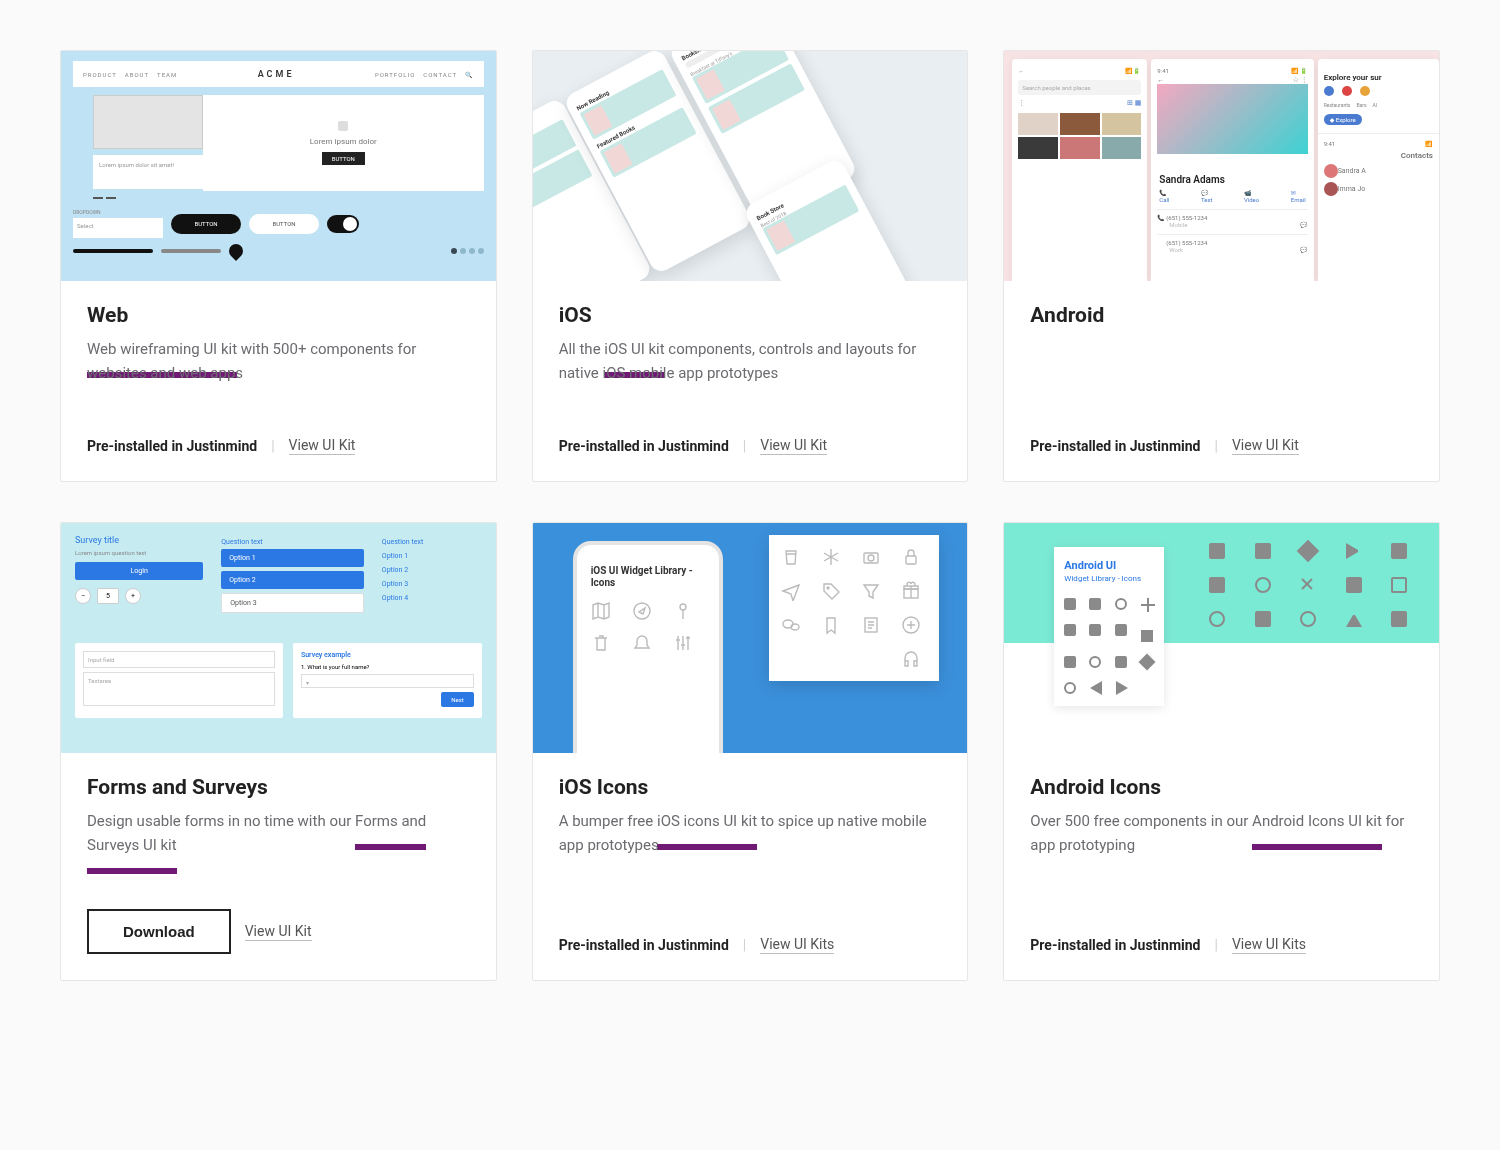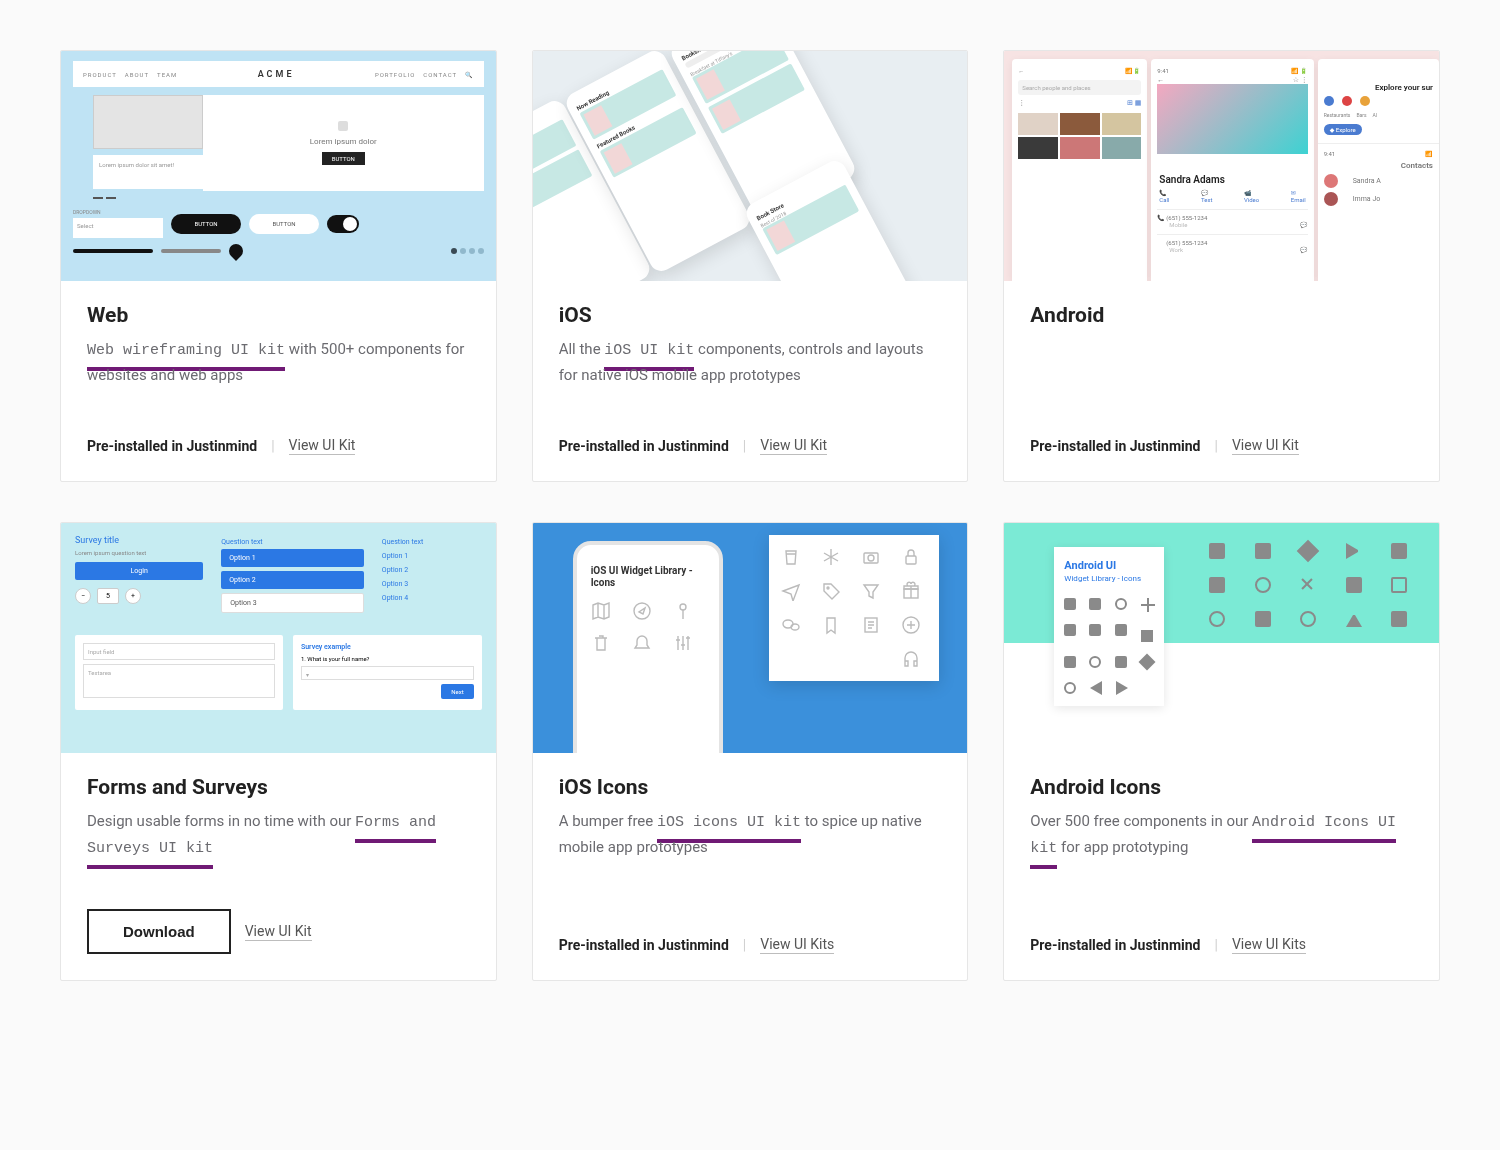--- a/index.html
+++ b/index.html
@@ -42,23 +42,22 @@
   }
   .desc {
     font-size: 15px;
     line-height: 1.6;
     color: #6b6b70;
     font-weight: 400;
     margin-bottom: 28px;
     min-height: 72px;
   }
   .desc .ul {
-    border-bottom: 4px solid #701a75;
-    padding-bottom: 8px;
-    font-family: Liberation Mono, monospace;
+    border-bottom: 6px solid #701a75;
+    padding-bottom: 14px;
   }
   .footer {
     display: flex;
     align-items: center;
     gap: 14px;
     margin-top: auto;
   }
   .preinstalled {
     font-size: 14px;
     font-weight: 700;
@@ -131,38 +130,38 @@
   .and-search{background:#f3f3f3;border-radius:3px;padding:4px;font-size:6px;color:#aaa;margin-top:6px;}
   .and-grid{display:grid;grid-template-columns:repeat(3,1fr);gap:2px;margin-top:6px;}
   .and-grid div{height:22px;background:#e0d2c6;}
   .and-avatar{width:100%;height:70px;background:linear-gradient(135deg,#f4a8c0,#3dd2d2);}
   .and-name{font-size:10px;font-weight:600;color:#222;padding:20px 2px 4px;}
   .and-actions{display:flex;justify-content:space-between;font-size:6px;color:#4a7bd0;padding:0 2px;}
   .and-line{border-top:1px solid #eee;margin-top:6px;padding-top:4px;font-size:6px;}
   .and-pill{display:inline-block;background:#4a7bd0;color:#fff;border-radius:8px;padding:2px 6px;font-size:6px;margin-top:6px;}
   .and-pill-icons{display:flex;gap:8px;margin:4px 0 6px;}
   .and-pill-icons span{width:10px;height:10px;border-radius:50%;}
-  .and-contact{display:flex;align-items:center;gap:15px;margin-top:4px;}
+  .and-contact{display:flex;align-items:center;gap:0;margin-top:4px;}
   .and-contact .av{width:14px;height:14px;border-radius:50%;background:#d77;}
 
   
   .thumb-forms{ background:#c6ecf2; padding:12px 14px; font-size:7px;}
   .forms-row{display:flex;gap:18px;}
   .forms-col{flex:1;}
   .f-title{color:#2b78e4;font-weight:400;font-size:9px;margin-bottom:4px;}
   .f-sub{color:#888;font-size:6px;margin-bottom:6px;}
   .f-login{background:#2b78e4;color:#fff;text-align:center;padding:5px;border-radius:2px;font-size:7px;}
   .f-step{display:flex;align-items:center;gap:6px;margin-top:8px;}
   .f-step .c{width:16px;height:16px;border-radius:50%;background:#fff;border:1px solid #ccc;display:flex;align-items:center;justify-content:center;font-size:7px;}
   .f-step .n{background:#fff;border:1px solid #ccc;padding:3px 8px;border-radius:2px;}
   .f-opt{padding:5px 8px;border-radius:2px;margin-bottom:4px;font-size:7px;}
   .f-opt.b{background:#2b78e4;color:#fff;}
   .f-opt.w{background:#fff;color:#555;border:1px solid #ddd;}
   .f-link{color:#2b78e4;font-size:7px;padding:3px 0;}
-  .forms-bottom{display:flex;gap:10px;margin-top:18px;}
+  .forms-bottom{display:flex;gap:10px;margin-top:26px;}
   .f-card{background:#fff;flex:1;padding:8px;border-radius:2px;}
   .f-input{border:1px solid #ddd;padding:4px;font-size:6px;color:#aaa;margin-bottom:4px;}
   .f-next{background:#2b78e4;color:#fff;padding:4px 10px;border-radius:2px;font-size:6px;float:right;}
 
   
   .thumb-iosicons{ background:#3b90db; position:relative;}
   .ii-phone{position:absolute;left:40px;top:18px;width:150px;height:300px;background:#fff;border-radius:18px;border:4px solid #e4e4e4;padding:20px 14px;}
   .ii-phone .h{font-size:10px;font-weight:700;color:#333;line-height:1.2;}
   .ii-grid, .ii-grid2{display:grid;grid-template-columns:repeat(3,1fr);gap:12px 10px;margin-top:12px;}
   .ii-grid svg, .ii-grid2 svg{width:20px;height:20px;stroke:#bbb;fill:none;stroke-width:1.4;}
@@ -347,21 +346,21 @@
           <span style="color:#bbb;margin-left:12px">Mobile</span>
           <span style="float:right;color:#4a7bd0">💬</span>
         </div>
         <div class="and-line">
           <span style="color:#4a7bd0;opacity:0">📞</span> <span>(651) 555-1234</span><br>
           <span style="color:#bbb;margin-left:12px">Work</span>
           <span style="float:right;color:#4a7bd0">💬</span>
         </div>
       </div>
       <div class="and-col" style="flex:0.8">
-        <div style="font-size:8px;font-weight:600;color:#222;margin-top:16px;text-align:right;">Explore your sur</div>
+        <div style="font-size:8px;font-weight:600;color:#222;margin-top:6px;">Explore your sur</div>
         <div class="and-pill-icons">
           <span style="background:#4a7bd0"></span>
             <span style="background:#d44"></span>
             <span style="background:#e8a23a"></span>
         </div>
         <div style="font-size:5px;color:#888;display:flex;gap:6px;">
           <span>Restaurants</span>
           <span>Bars</span>
           <span>Al</span>
         </div>

